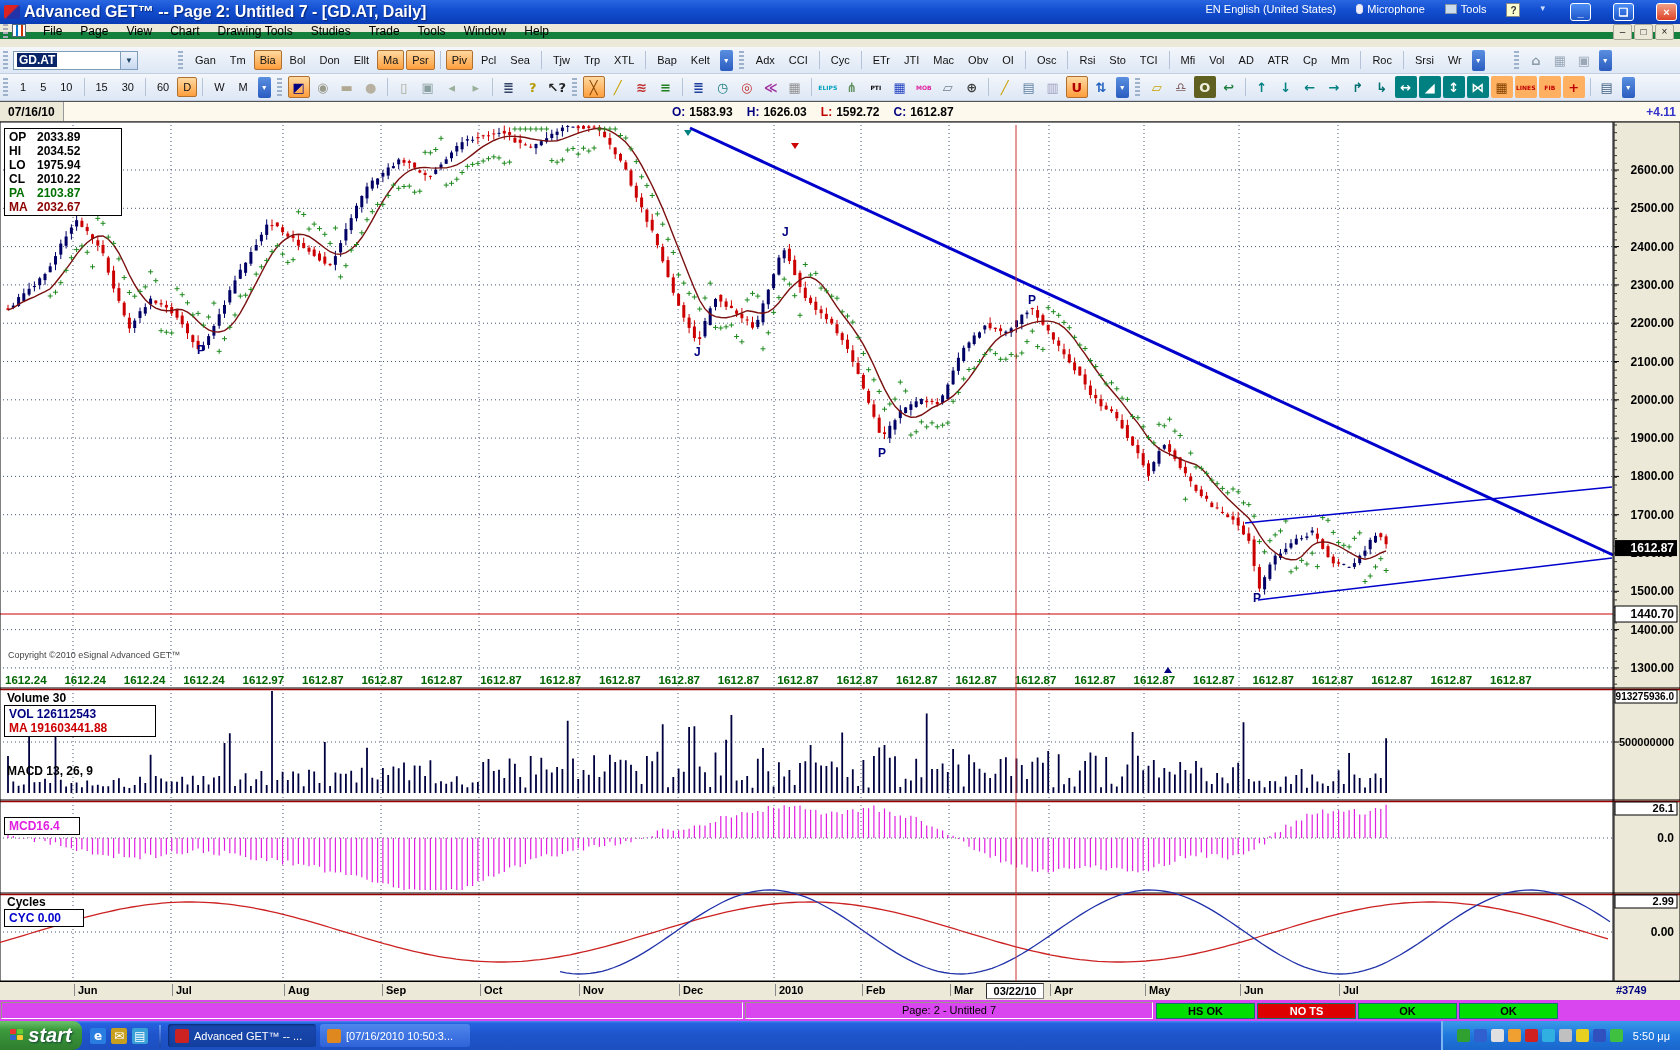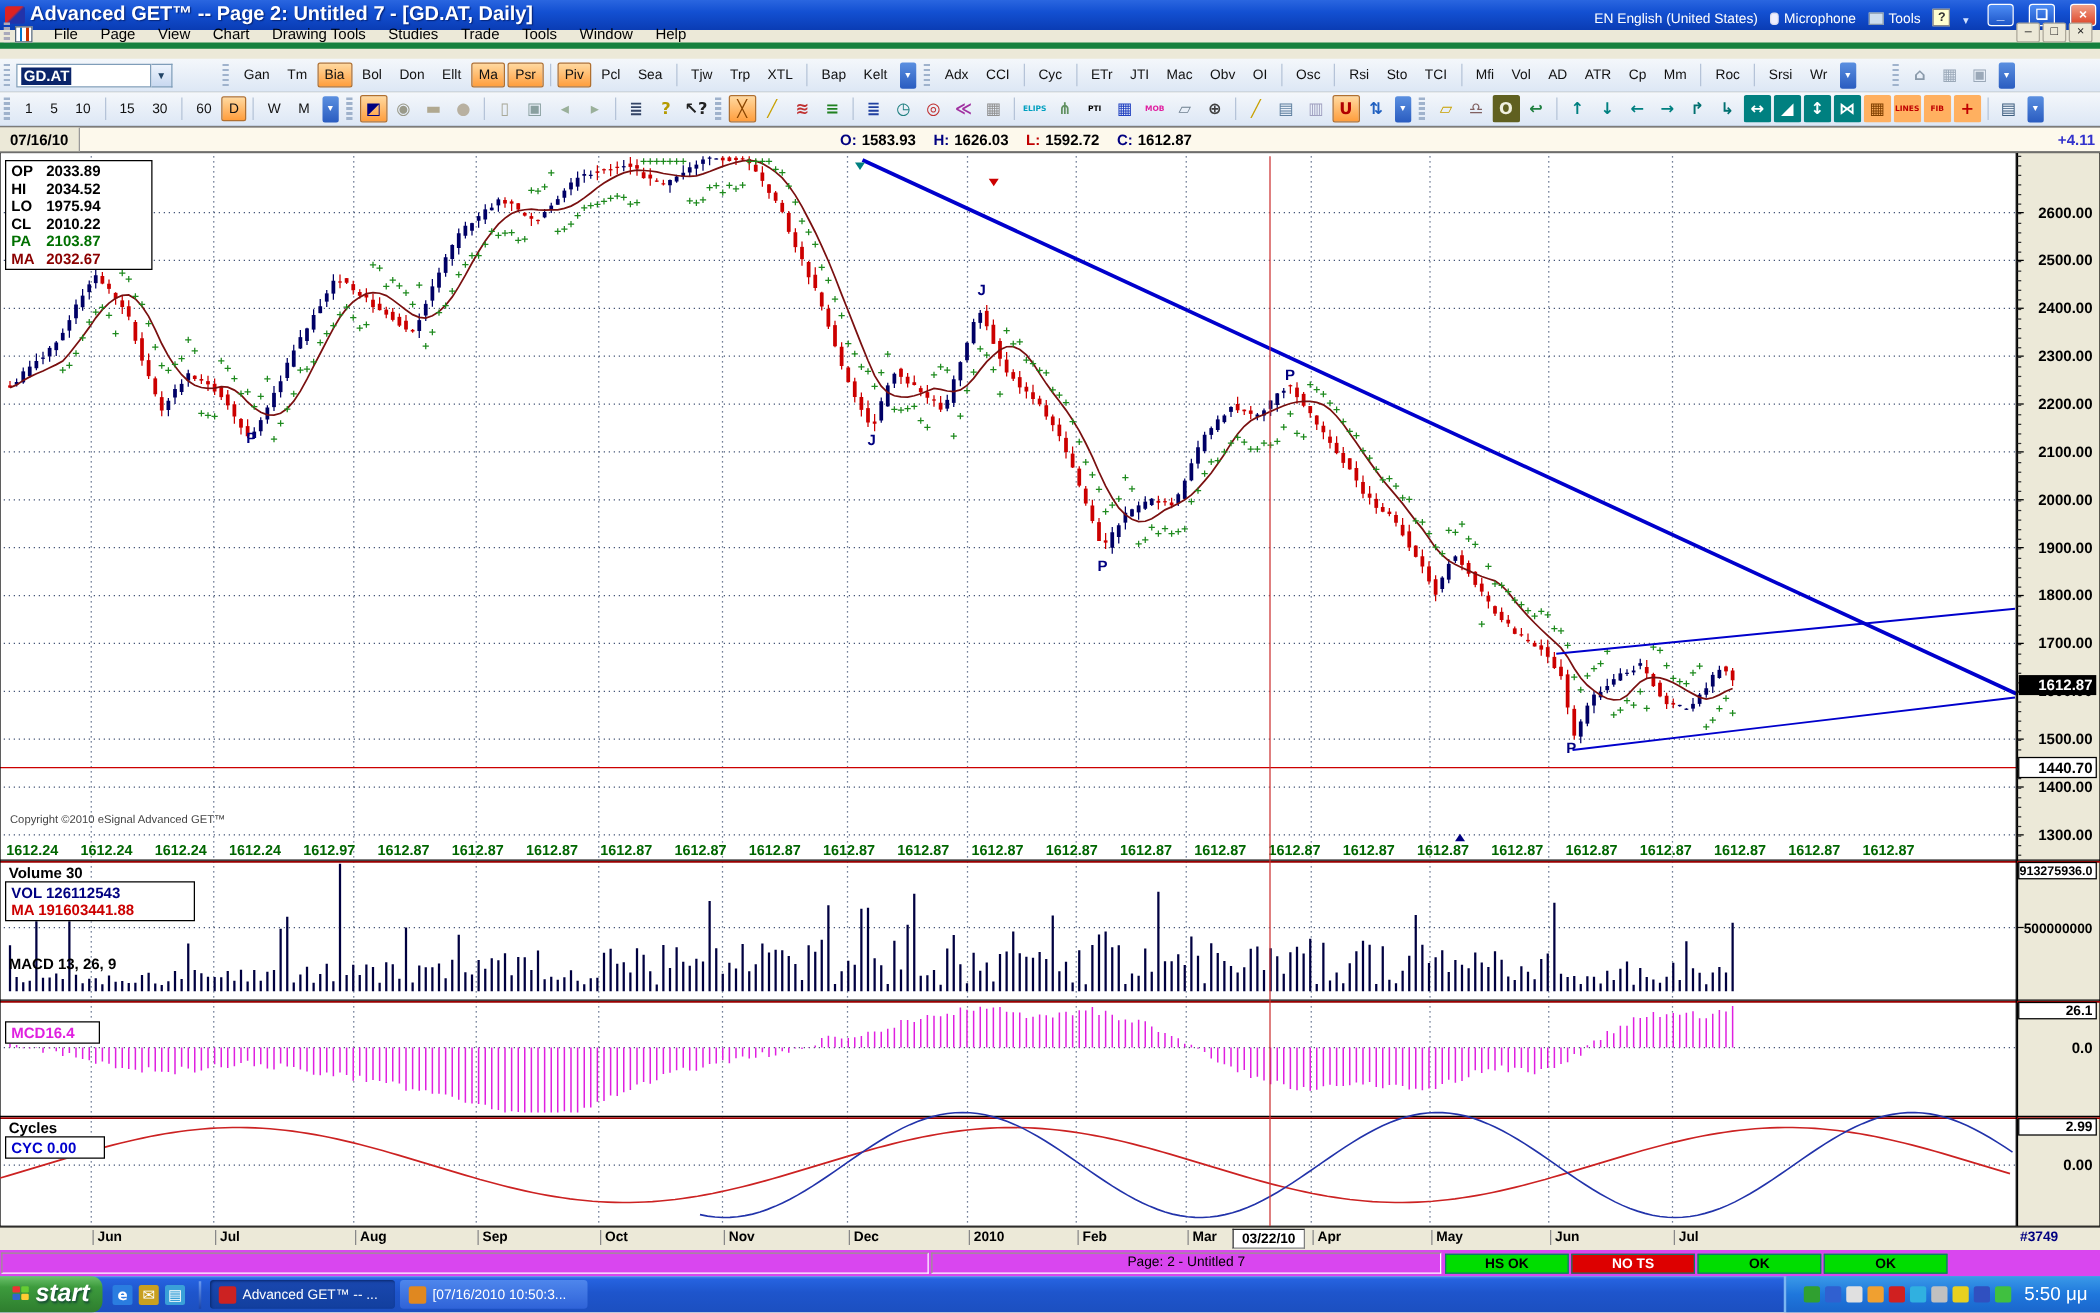--- a/index.html
+++ b/index.html
@@ -6,35 +6,35 @@
   html,body { width:1680px; height:1050px; overflow:hidden; font-family:"Liberation Sans",sans-serif; background:#ece9d8; }
   #app { position:relative; width:1680px; height:1050px; }
 
   
   #titlebar { position:absolute; top:0; left:0; width:1680px; height:24px;
     background:linear-gradient(180deg,#2a66e0 0%,#1350d2 40%,#0a3cb4 100%);
     display:flex; align-items:center; color:#fff; }
   #app-icon { width:16px; height:14px; margin:0 4px 0 4px;
     background:linear-gradient(135deg,#d22 0%,#d22 45%,#23a 55%,#23a 100%); border-radius:2px; }
   #title-text { font-size:16px; font-weight:bold; text-shadow:1px 1px 1px #06257a; white-space:nowrap; }
-  #langbar { margin-left:auto; display:flex; align-items:flex-end; gap:10px; font-size:11px; }
+  #langbar { margin-left:auto; display:flex; align-items:flex-start; gap:20px; font-size:11px; }
   .lang-item { display:flex; align-items:center; gap:4px; }
   .mic-glyph { width:7px; height:10px; border:1px solid #dde; border-radius:3px; background:#eef; }
   .tools-glyph { width:12px; height:10px; background:#cde; border:1px solid #89a; }
   .help-badge { width:14px; height:14px; background:#ffffd0; color:#333; border:1px solid #888;
     font-size:10px; font-weight:bold; text-align:center; line-height:13px; }
   .lang-dots { color:#cfe0ff; font-size:9px; letter-spacing:1px; margin-right:2px;}
   .winbtn { width:21px; height:18px; margin-left:2px; border:1px solid #fff; border-radius:3px;
     font-size:11px; font-weight:bold; text-align:center; line-height:16px; color:#fff; }
   .winbtn.min,.winbtn.res { background:linear-gradient(180deg,#4d8df5,#1d55c8); }
   .winbtn.close { background:linear-gradient(180deg,#f0a088,#dd4327); margin-right:3px; }
 
   
   #menubar { position:absolute; top:24px; left:0; width:1680px; height:15px; background:#ece9d8;
-    display:flex; align-items:flex-end; font-size:12px; border-bottom:5px solid #15803d; }
+    display:flex; align-items:flex-start; font-size:12px; border-bottom:7px solid #15803d; }
   .menu-grip { width:5px; height:16px; margin:0 4px 0 3px;
     background:repeating-linear-gradient(180deg,#aab 0 2px,transparent 2px 4px); }
   #mdi-icon { width:14px; height:13px; margin-right:8px; background:#fff; border:1px solid #567;
     background-image:linear-gradient(90deg,transparent 3px,#07c 3px,#07c 5px,transparent 5px,transparent 8px,#c30 8px,#c30 10px,transparent 10px); }
   .menu-item { padding:3px 9px; color:#000; }
   #mdi-controls { margin-left:auto; margin-right:6px; display:flex; gap:2px; }
   .mdibtn { width:19px; height:16px; background:#ece9d8; border:1px solid #aca899; font-size:10px;
     text-align:center; line-height:14px; color:#222; border-radius:2px; }
 
   
@@ -104,21 +104,21 @@
   .ql-icon { width:16px; height:16px; border-radius:2px; font-size:12px; font-weight:bold; color:#fff; text-align:center; line-height:16px; font-family:"DejaVu Sans",sans-serif; }
   .tb-divider { width:2px; height:22px; background:linear-gradient(180deg,#6a9af0,#1a44a8); margin:0 3px; }
   .task-btn { height:23px; margin-left:4px; border-radius:3px; display:flex; align-items:center; gap:5px;
     padding:8px 7px; font-size:11px; color:#fff; white-space:nowrap; overflow:hidden; }
   .task-btn.active { background:linear-gradient(180deg,#16folder,#123f9e); background:linear-gradient(180deg,#1a48b0,#123f9e); box-shadow:inset 1px 1px 2px #0a2a70; width:148px; }
   .task-btn.normal { background:linear-gradient(180deg,#4e86ec,#2f63d8); width:150px; }
   .task-icon { width:14px; height:14px; border-radius:2px; flex:none; }
   #tray { margin-left:auto; height:29px; display:flex; align-items:center; gap:4px; padding:0 10px 0 14px;
     background:linear-gradient(180deg,#3a9ae8 0%,#1f77dc 50%,#1a66cc 100%); border-left:2px solid #7ab6f2; }
   .tray-icon { width:13px; height:13px; border-radius:2px; }
-  #clock { color:#fff; font-size:15px; margin-left:6px; }
+  #clock { color:#fff; font-size:11px; margin-left:6px; }
 </style>
 </head>
 <body>
 
 <div id="app">
 
   <div id="titlebar">
     <div id="app-icon"></div>
     <span id="title-text">Advanced GET™  --  Page 2: Untitled 7 - [GD.AT, Daily]</span>
     <div id="langbar">

